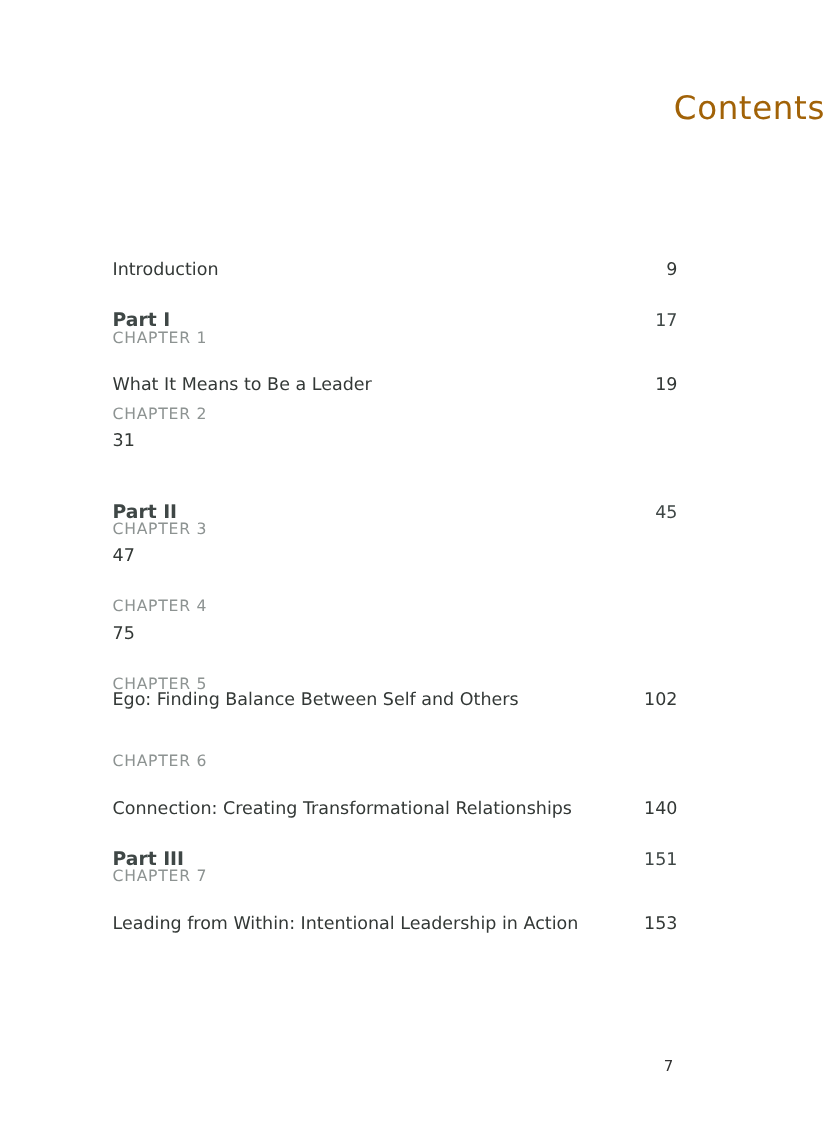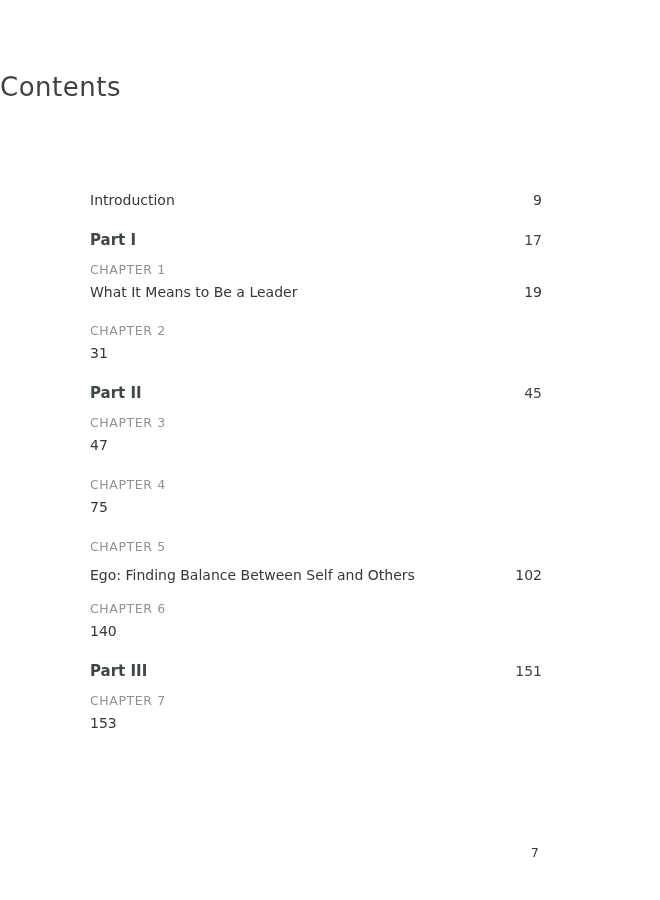--- a/index.html
+++ b/index.html
@@ -4,26 +4,26 @@
   <style>
     html, body { margin: 0; padding: 0; }
     body {
       width: 660px; height: 900px; background: #ffffff;
       position: relative; overflow: hidden;
       font-family: "DejaVu Sans", "Liberation Sans", sans-serif;
       color: #2f3433;
     }
     .title {
       position: absolute; top: 72px; left: 0; width: 660px;
-      text-align: left; font-size: 26px; color: #404040;
+      text-align: right; font-size: 26px; color: #a16207;
       letter-spacing: 0.5px;
     }
     .toc { position: absolute; left: 90px; width: 452px; top: 0; }
     .row { position: absolute; left: 0; width: 452px; display: flex; justify-content: space-between; align-items: baseline; }
-    .entry-title { font-size: 14px; color: #333836; }
+    .entry-title { font-size: 14px; color: #333836; margin-top: 16px; }
     .part .entry-title { font-weight: bold; font-size: 15px; color: #3f4746; }
     .page { font-size: 14px; color: #333836; text-align: right; }
     .part .page { color: #3f4746; }
     .chap-label { position: absolute; left: 0; font-size: 12.5px; color: #8d9392; letter-spacing: 0.6px; }
     .folio { position: absolute; top: 846px; left: 531px; font-size: 12px; color: #333; }
   </style>
 </head>
 <body>
 
 <div class="title">Contents</div>
@@ -59,34 +59,36 @@
   <div class="row" style="top:437px">
     <span class="page">47</span>
   </div>
 
   <div class="chap-label" style="top:477px">CHAPTER 4</div>
   <div class="row" style="top:499px">
     <span class="page">75</span>
   </div>
 
   <div class="chap-label" style="top:539px">CHAPTER 5</div>
-  <div class="row" style="top:567px">
+  <div class="row" style="top:536px">
     <span class="entry-title">Ego: Finding Balance Between Self and Others</span>
     <span class="page">102</span>
   </div>
 
   <div class="chap-label" style="top:601px">CHAPTER 6</div>
   <div class="row" style="top:623px">
+    <span class="entry-title">Connection: Creating Transformational Relationships</span>
     <span class="page">140</span>
   </div>
 
   <div class="row part" style="top:662px">
     <span class="entry-title">Part III</span>
     <span class="page">151</span>
   </div>
 
   <div class="chap-label" style="top:693px">CHAPTER 7</div>
   <div class="row" style="top:715px">
+    <span class="entry-title">Leading from Within: Intentional Leadership in Action</span>
     <span class="page">153</span>
   </div>
 </div>
 
 <div class="folio">7</div>
 
 </body></html>

